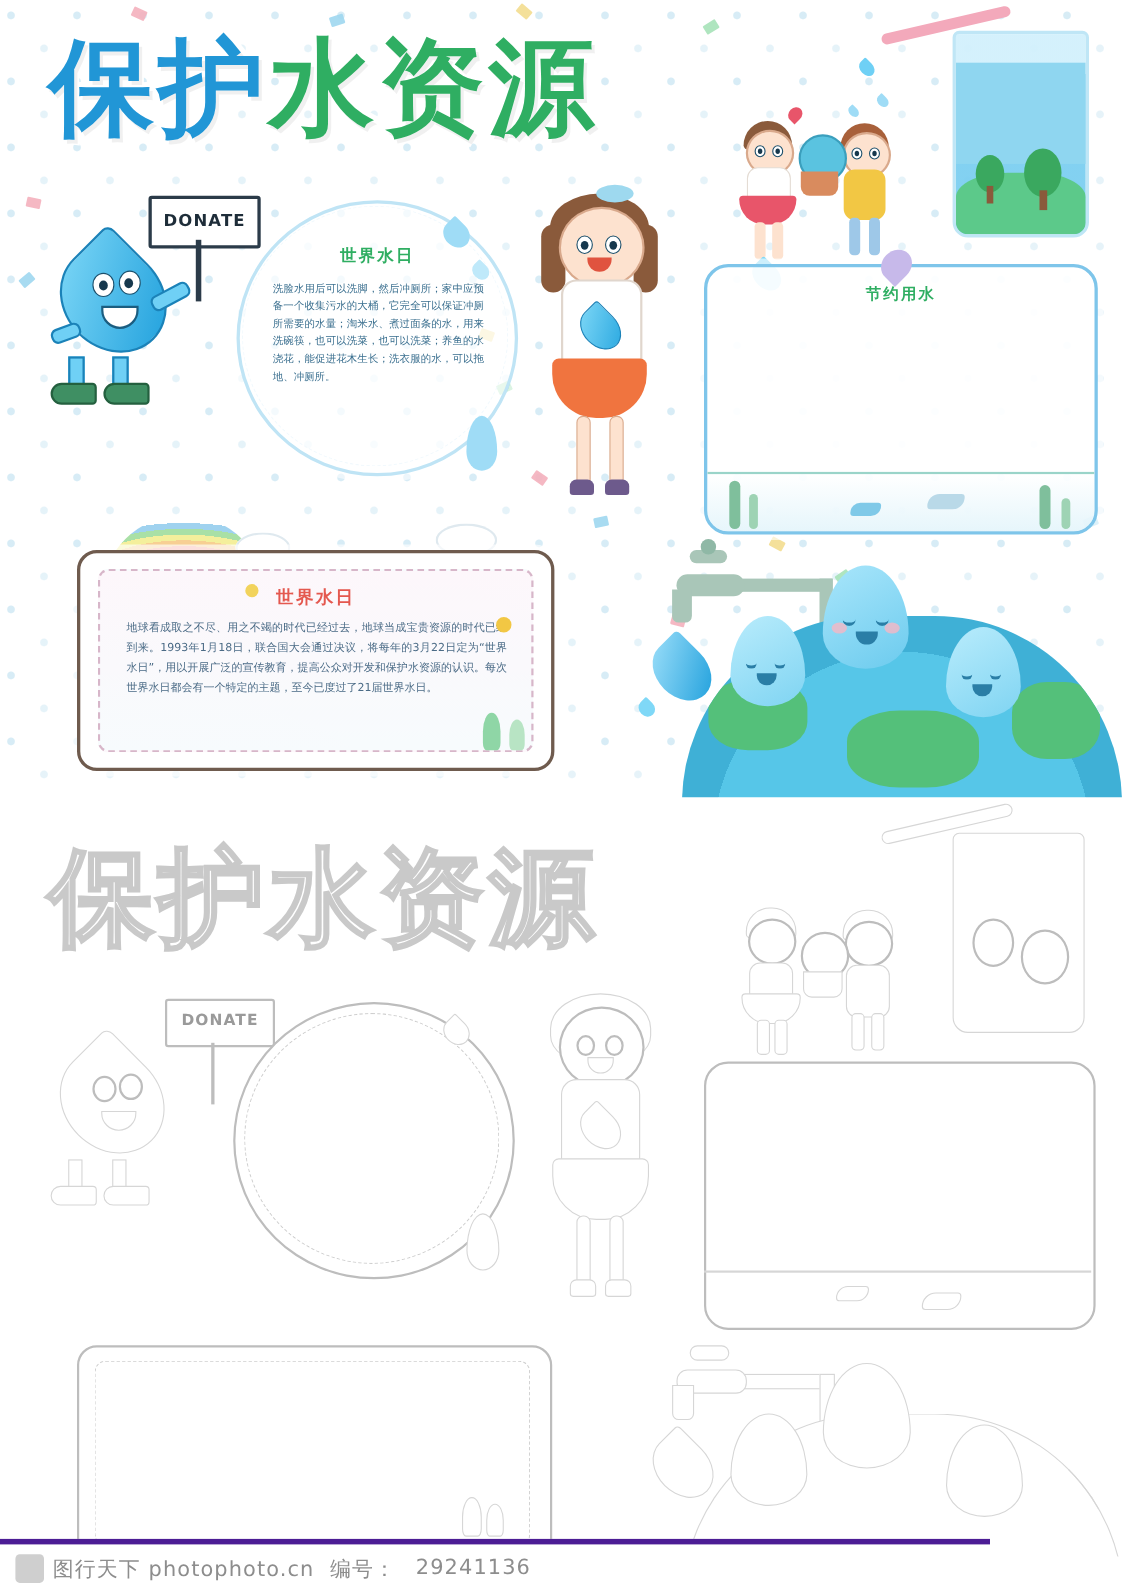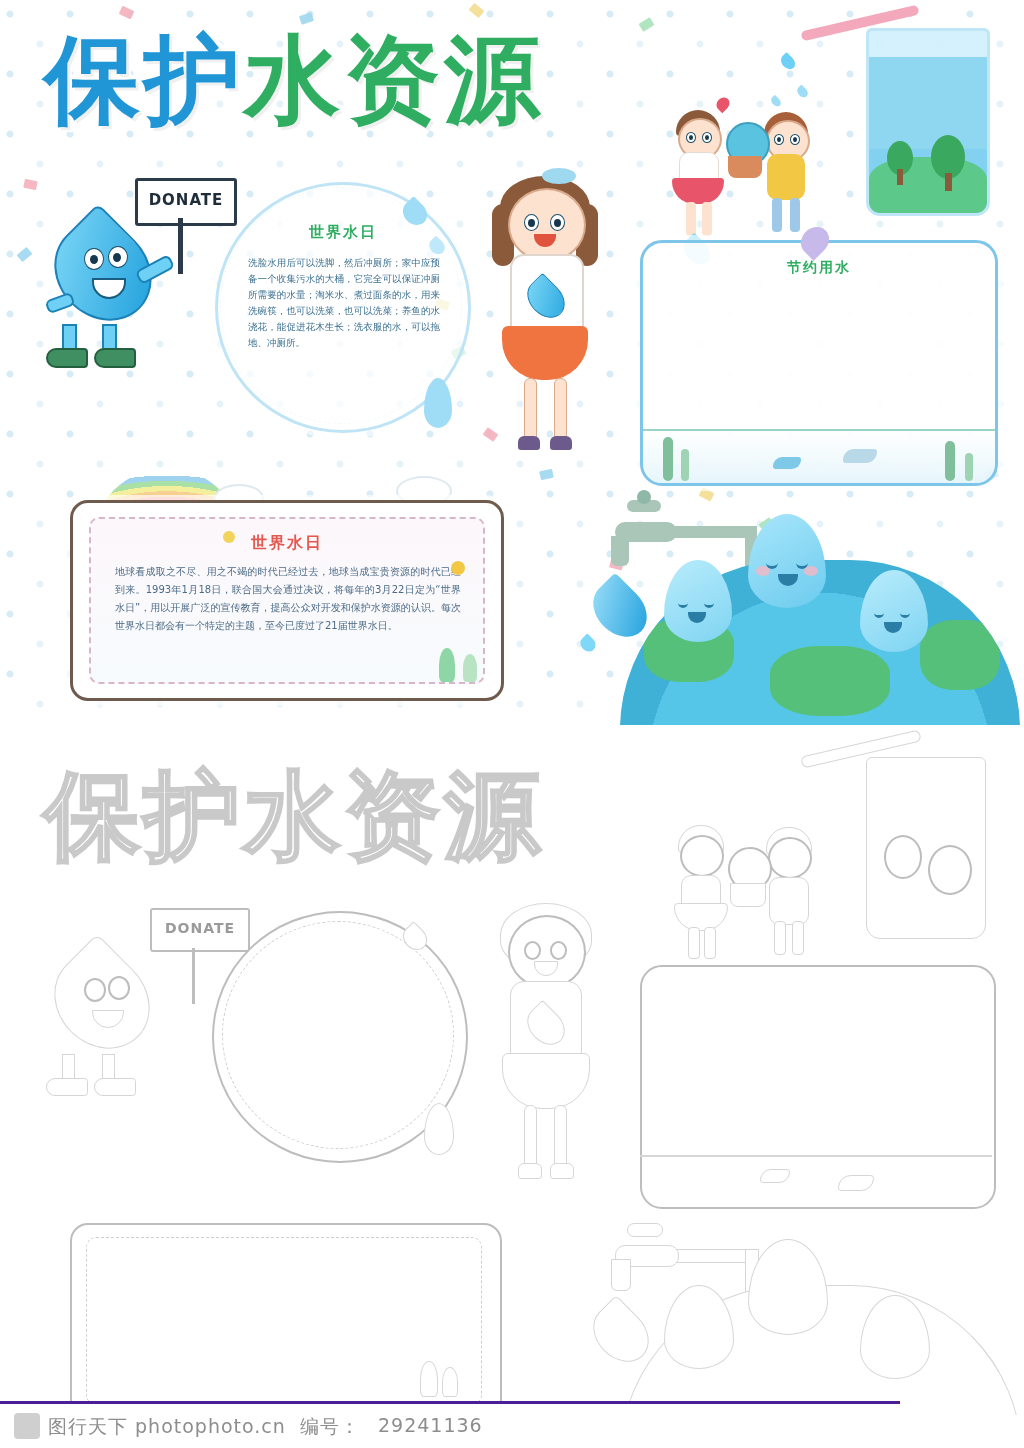--- a/index.html
+++ b/index.html
@@ -176,21 +176,21 @@
     white-space:nowrap;
   }
   .la-box{position:absolute;border:2px solid #bdbdbd;background:#fff;}
   .la-round{position:absolute;border:2px solid #bdbdbd;border-radius:50%;background:#fff;}
   .la-dash{position:absolute;border:1.5px dashed #cfcfcf;border-radius:10px;}
   .la-light{position:absolute;border:1.5px solid #d6d6d6;background:#fff;}
 
   
   .footer{
     position:absolute;left:0;bottom:0;width:900px;height:44px;
-    background:#ffffff;border-top:3px solid #4c1d95;
+    background:#ffffff;border-top:5px solid #4c1d95;
   }
   .footer .fl{
     position:absolute;left:14px;top:10px;font-size:19px;color:#8d8d8d;letter-spacing:1px;
   }
   .footer .fr{
     position:absolute;left:300px;top:10px;font-size:19px;color:#8d8d8d;letter-spacing:1px;
   }
   .footer .logo{
     position:absolute;left:14px;top:9px;width:26px;height:26px;background:#cfcfcf;border-radius:4px;
   }

